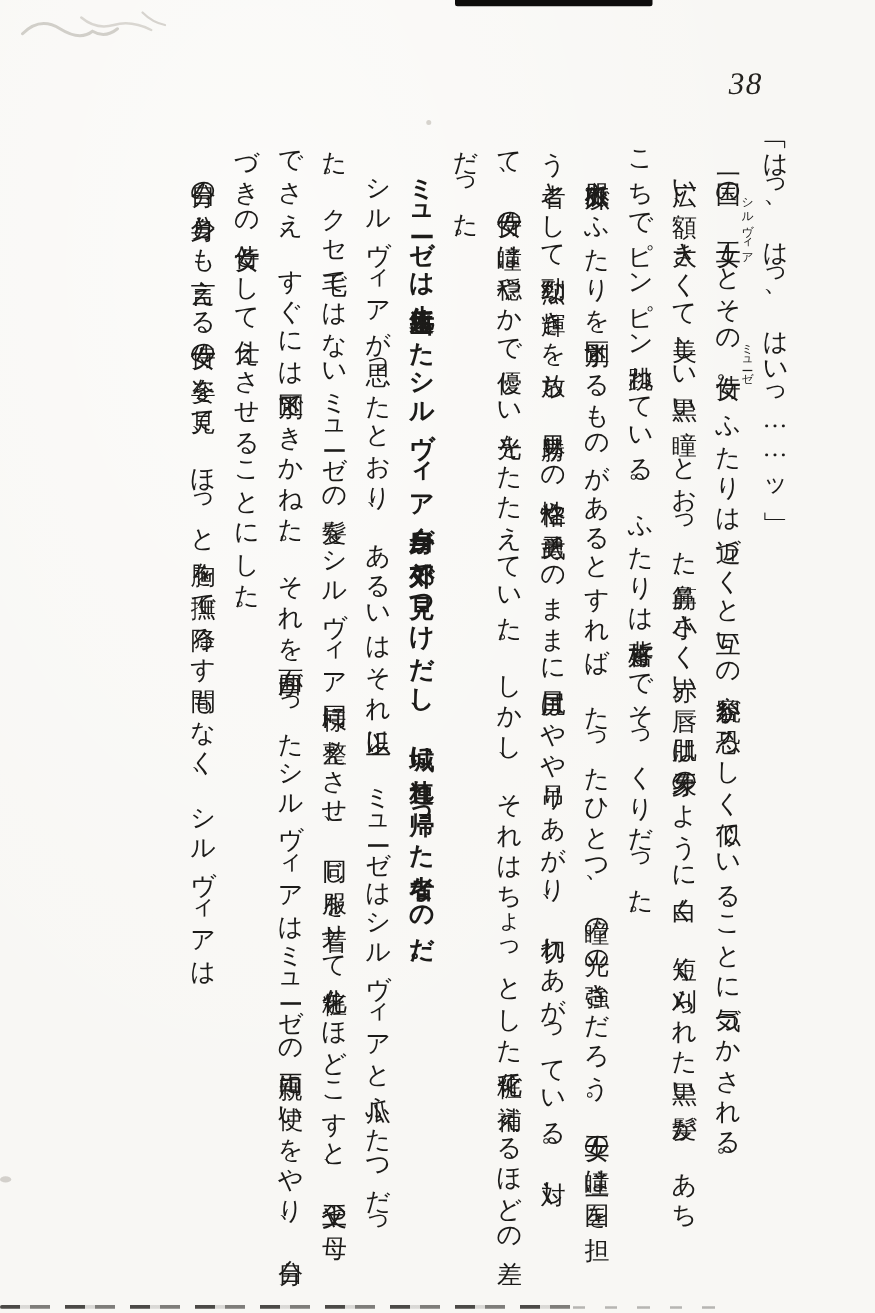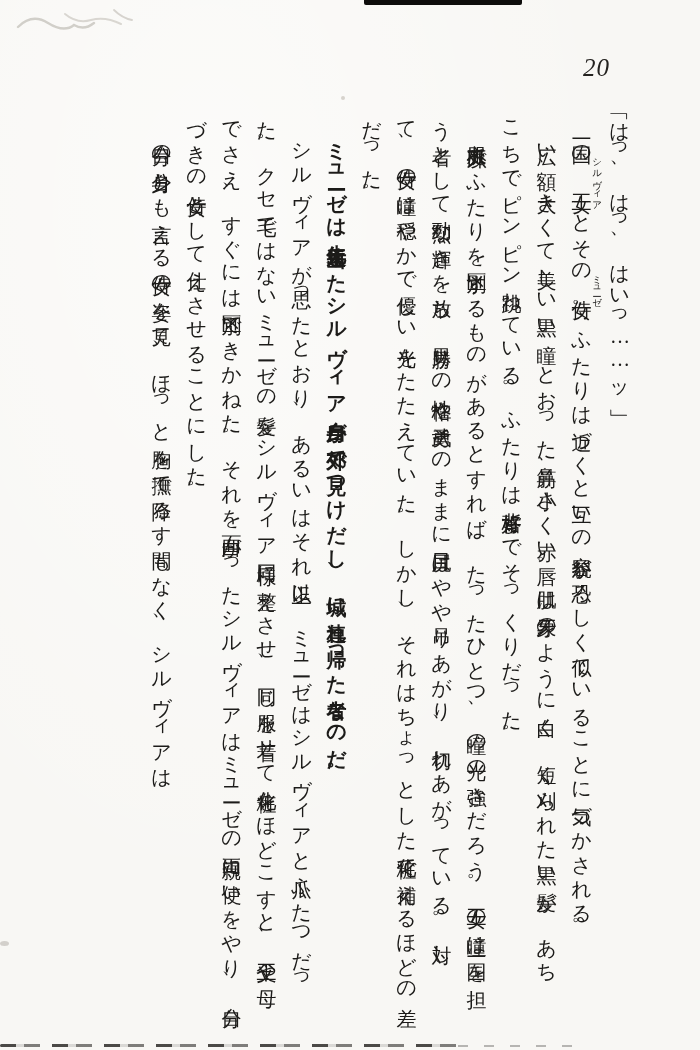--- a/index.html
+++ b/index.html
@@ -134,21 +134,21 @@
 
   <svg class="artifact corner-smudge" viewBox="0 0 150 45" width="150" height="45">
     <path d="M8,25 q14,-14 30,-4 t26,2 q10,6 20,-2" fill="none" stroke="#cbc8c2" stroke-width="2.4" stroke-linecap="round"></path>
     <path d="M55,12 q12,10 26,6 t30,4" fill="none" stroke="#d4d1cb" stroke-width="2" stroke-linecap="round"></path>
     <path d="M104,8 q8,8 18,10" fill="none" stroke="#d0cdc7" stroke-width="1.8" stroke-linecap="round"></path>
   </svg>
 
   <div class="artifact speck-1"></div>
   <div class="artifact speck-2"></div>
 
-  <div class="page-number">20</div>
+  <div class="page-number">38</div>
 
   <div class="text-block" id="text-block">
       <p>「はっ、はっ、はいっ……ッ」</p>
       <p class="indent">一国の<ruby>王女<rt>シルヴィア</rt></ruby>とその<ruby>侍女<rt>ミューゼ</rt></ruby>。ふたりは近づくと互いの容貌が恐ろしく似ていることに気づかされる。</p>
       <p class="indent">広い額、大きくて美しい黒い瞳、とおった鼻筋、小さく赤い唇。肌は象牙のように白く、短く刈られた黒い髪が、あちこちでピンピン跳ねている。ふたりは背格好までそっくりだった。</p>
       <p class="indent">衣服以外でふたりを区別するものがあるとすれば、たったひとつ、瞳の光の強さだろう。王女の瞳は一国を担う者として勁烈な輝きを放ち、男勝りの性格や武勇そのままに目尻はやや吊りあがり、切れあがっている。対して、侍女の瞳は穏やかで優しい光をたたえていた。しかし、それはちょっとした化粧で補えるほどの差だった。</p>
       <p class="indent bold">ミューゼは先年遠出したシルヴィア自身が郊外で見つけだし、城に連れ帰った者なのだ。</p>
       <p class="indent">シルヴィアが思ったとおり、あるいはそれ以上に、ミューゼはシルヴィアと瓜ふたつだった。クセ毛ではないミューゼの髪をシルヴィア同様に整えさせ、同じ服を着せて化粧をほどこすと、父王や母でさえ、すぐには区別できかねた。それを面白がったシルヴィアはミューゼの両親に使いをやり、自分づきの侍女として仕えさせることにした。</p>
       <p class="indent">自分の分身とも言える侍女の姿を見て、ほっと胸を撫で降ろす間もなく、シルヴィアは</p>
     </div>

